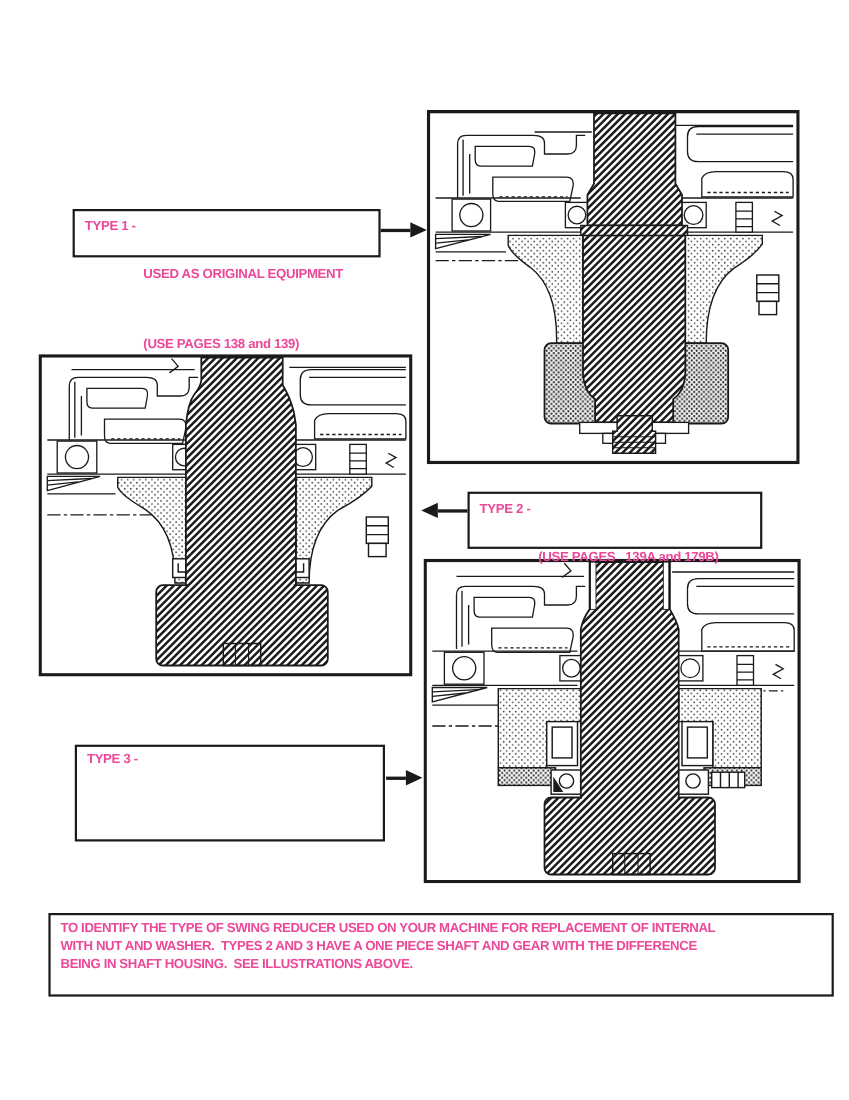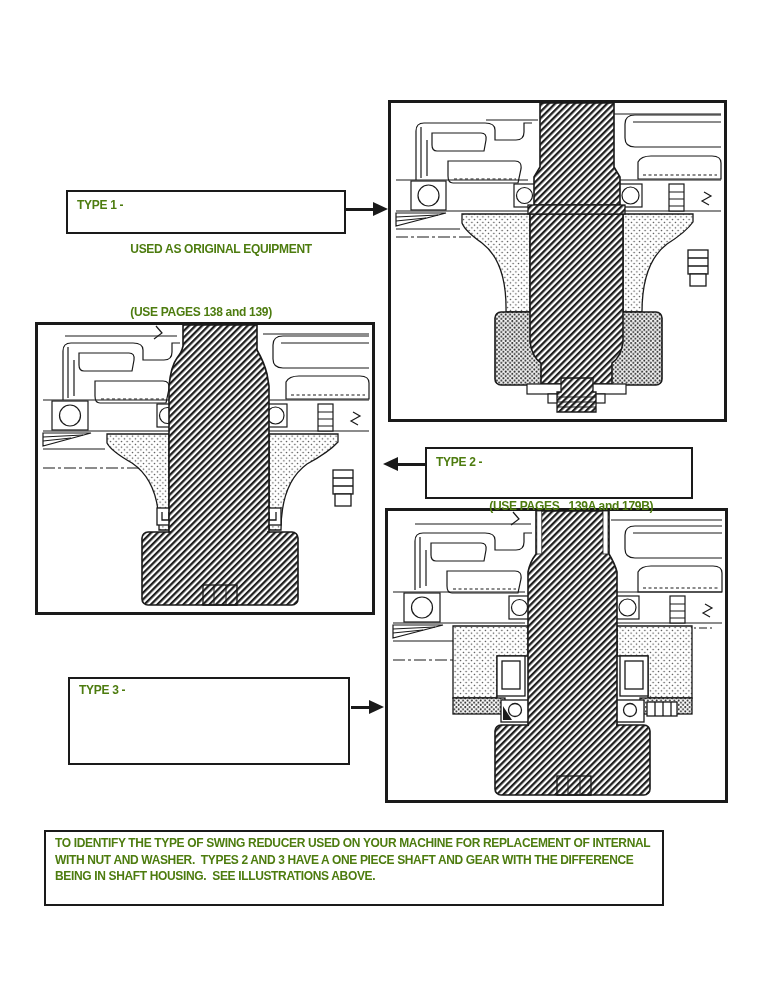--- a/index.html
+++ b/index.html
@@ -1,18 +1,18 @@
 <!DOCTYPE html>
 <html><head>
 <meta charset="utf-8">
 <style>
   html,body{margin:0;padding:0;background:#ffffff;}
   .page{
     position:relative;width:772px;height:1000px;background:#ffffff;overflow:hidden;
-    font-family:"Liberation Sans", sans-serif;color:#4d7c0f;
+    font-family:"Liberation Sans", sans-serif;color:#ec4899;
   }
   .fig{position:absolute;}
   .callout{
     position:absolute;border:2px solid #1a1a1a;background:#fff;
     display:flex;align-items:flex-start;gap:7px;padding:4px 6px 4px 9px;box-sizing:border-box;
     font-weight:bold;font-size:12px;letter-spacing:-0.3px;
   }
   .callout .lines{display:flex;flex-direction:column;}
   .t{white-space:pre;}
   .lh19 .t{line-height:19px;margin-top:44px;}
@@ -285,19 +285,19 @@
       <span class="t">(USE PAGES   139A and 179B)</span>
     </span>
   </div>
   <div class="arrow arrow-left" style="left:398px;top:463px;width:27px;"></div>
 
   <div class="callout lh15" style="left:68px;top:677px;width:282px;height:88px;">
     <span class="lbl3">TYPE 3 -</span>
   </div>
   <div class="arrow arrow-right" style="left:351px;top:706px;width:18px;"></div>
 
-  <div class="note" style="left:44px;top:830px;width:620px;height:76px;">
+  <div class="note" style="left:44px;top:830px;width:714px;height:76px;">
     <div class="t">TO IDENTIFY THE TYPE OF SWING REDUCER USED ON YOUR MACHINE FOR REPLACEMENT OF INTERNAL</div>
     <div class="t">WITH NUT AND WASHER.  TYPES 2 AND 3 HAVE A ONE PIECE SHAFT AND GEAR WITH THE DIFFERENCE</div>
     <div class="t">BEING IN SHAFT HOUSING.  SEE ILLUSTRATIONS ABOVE.</div>
   </div>
 
 </div>
 
 </body></html>

